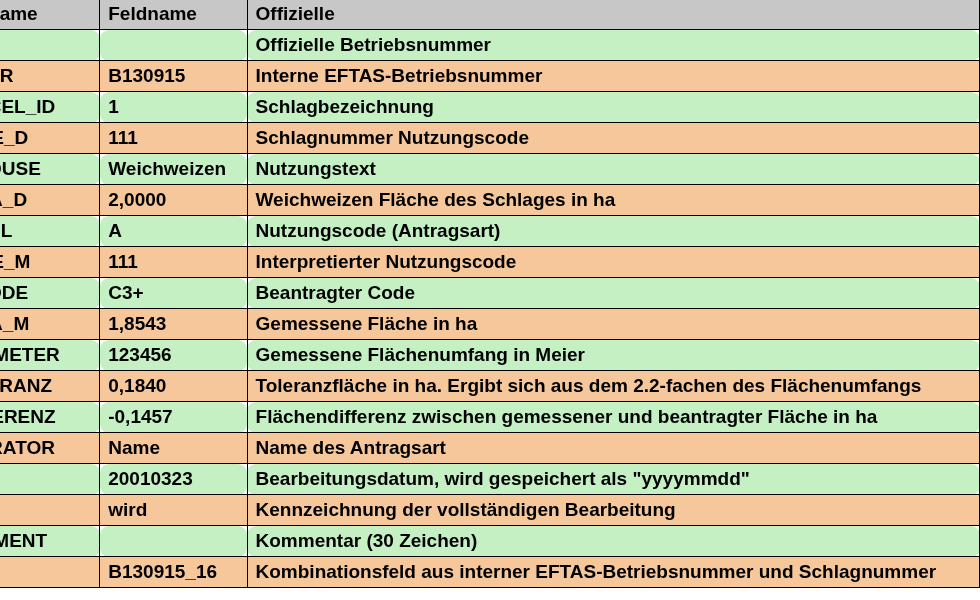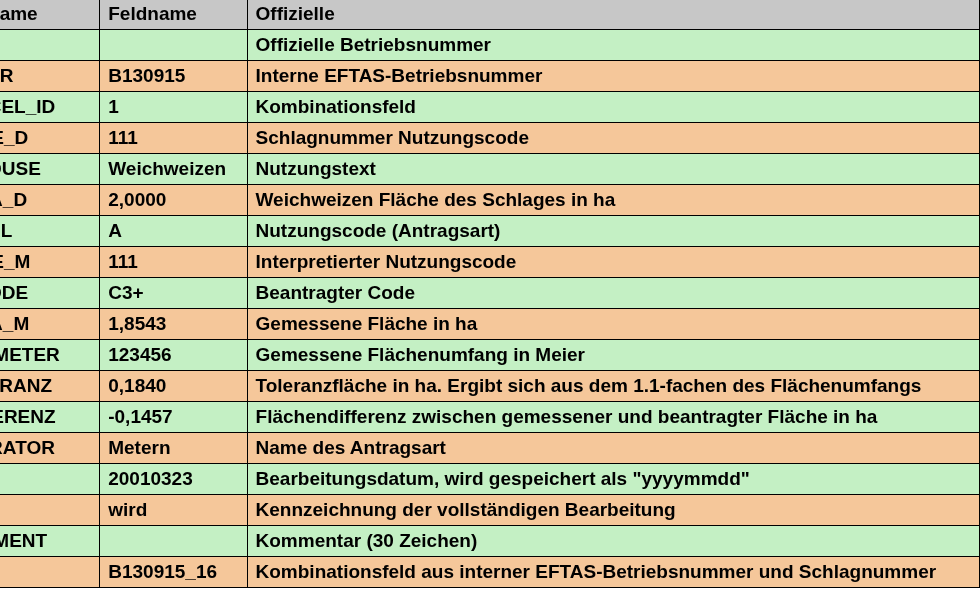--- a/index.html
+++ b/index.html
@@ -35,21 +35,21 @@
     font-weight: bold;
     text-align: left;
     vertical-align: middle;
     white-space: nowrap;
     overflow: hidden;
   }
   thead th {
     background: #c7c7c7;
     font-weight: bold;
   }
-  tr.green td  { background: #c4f0c4; }
+  tr.green td  { background: #c4f0c4; border-radius: 9px; }
   tr.orange td { background: #f5c79a; }
 </style>
 </head>
 <body>
 
 <div class="table-wrap">
   <table>
     <colgroup>
       <col class="c1">
         <col class="c2">
@@ -69,21 +69,21 @@
           <td>Offizielle Betriebsnummer</td>
         </tr>
         <tr class="orange">
           <td>E_BNR</td>
           <td>B130915</td>
           <td>Interne EFTAS-Betriebsnummer</td>
         </tr>
         <tr class="green">
           <td>PARCEL_ID</td>
           <td>1</td>
-          <td>Kombinationsfeld</td>
+          <td>Schlagbezeichnung</td>
         </tr>
         <tr class="orange">
           <td>CODE_D</td>
           <td>111</td>
           <td>Schlagnummer Nutzungscode</td>
         </tr>
         <tr class="green">
           <td>LANDUSE</td>
           <td>Weichweizen</td>
           <td>Nutzungstext</td>
@@ -114,30 +114,30 @@
           <td>Gemessene Fläche in ha</td>
         </tr>
         <tr class="green">
           <td>PERIMETER</td>
           <td>123456</td>
           <td>Gemessene Flächenumfang in Meier</td>
         </tr>
         <tr class="orange">
           <td>TOLERANZ</td>
           <td>0,1840</td>
-          <td>Toleranzfläche in ha. Ergibt sich aus dem 1.1-fachen des Flächenumfangs</td>
+          <td>Toleranzfläche in ha. Ergibt sich aus dem 2.2-fachen des Flächenumfangs</td>
         </tr>
         <tr class="green">
           <td>DIFFERENZ</td>
           <td>-0,1457</td>
           <td>Flächendifferenz zwischen gemessener und beantragter Fläche in ha</td>
         </tr>
         <tr class="orange">
           <td>OPERATOR</td>
-          <td>Metern</td>
+          <td>Name</td>
           <td>Name des Antragsart</td>
         </tr>
         <tr class="green">
           <td>DATE</td>
           <td>20010323</td>
           <td>Bearbeitungsdatum, wird gespeichert als "yyyymmdd"</td>
         </tr>
         <tr class="orange">
           <td>FLAG</td>
           <td>wird</td>

